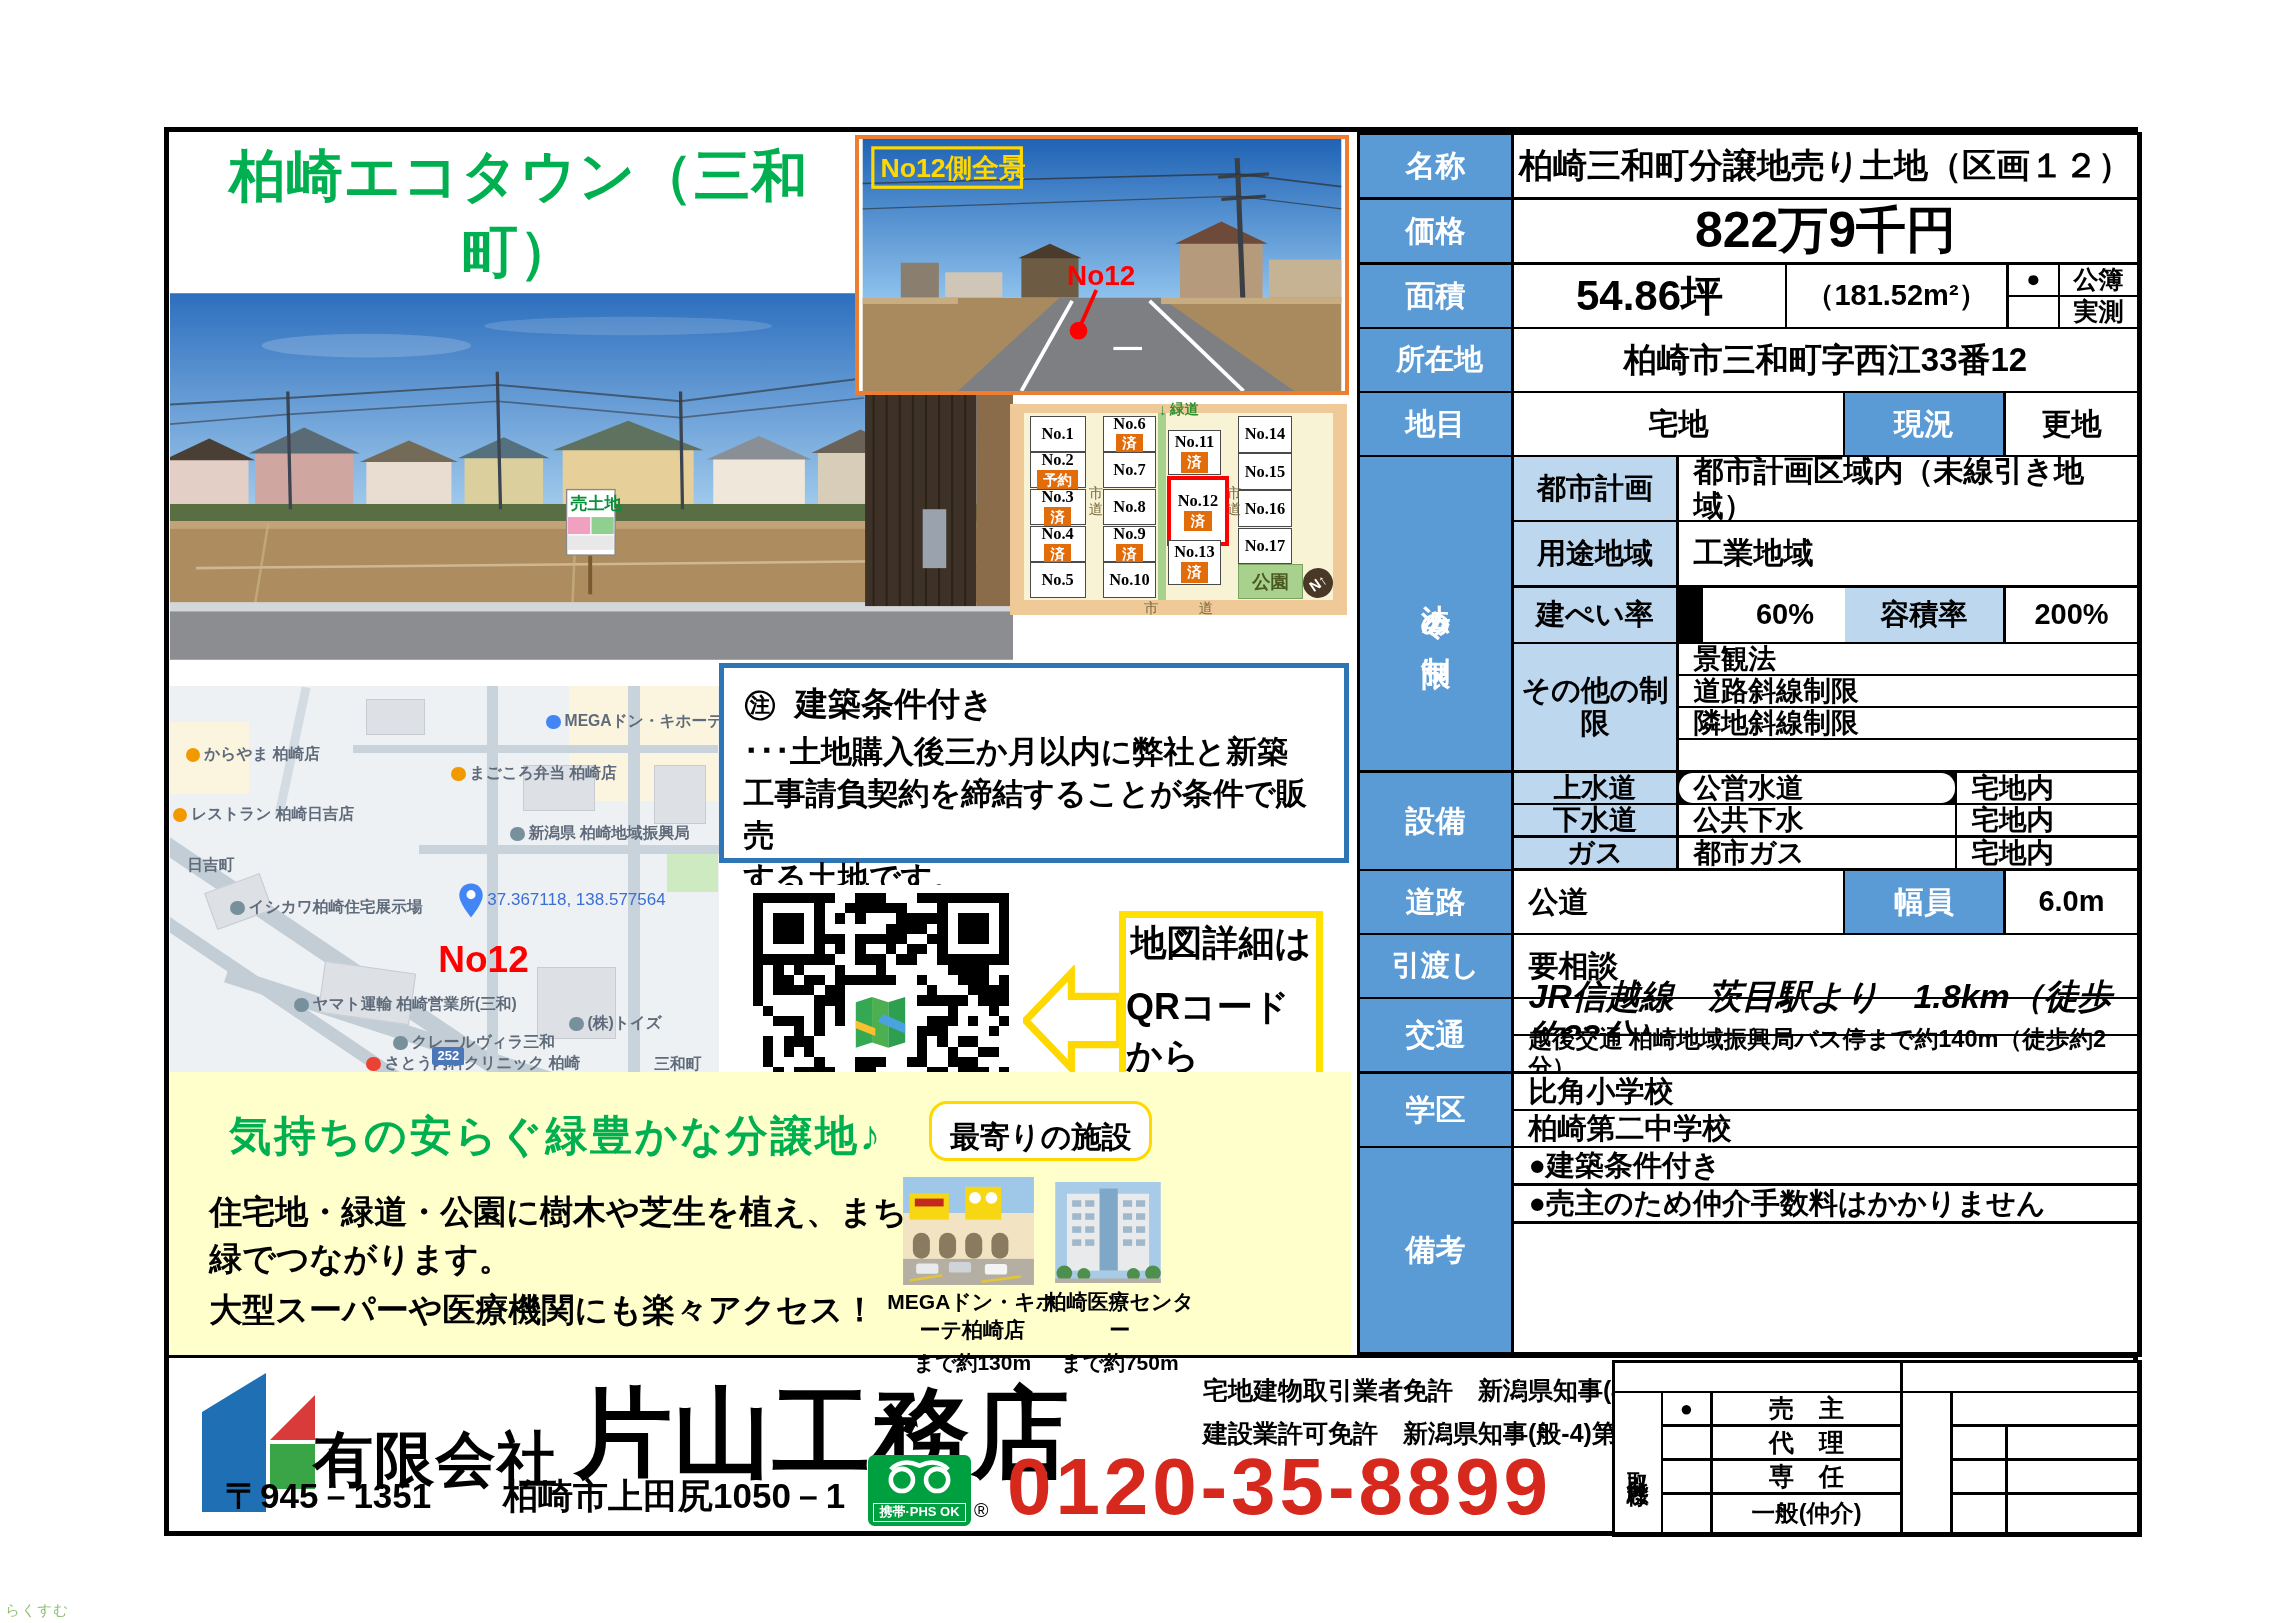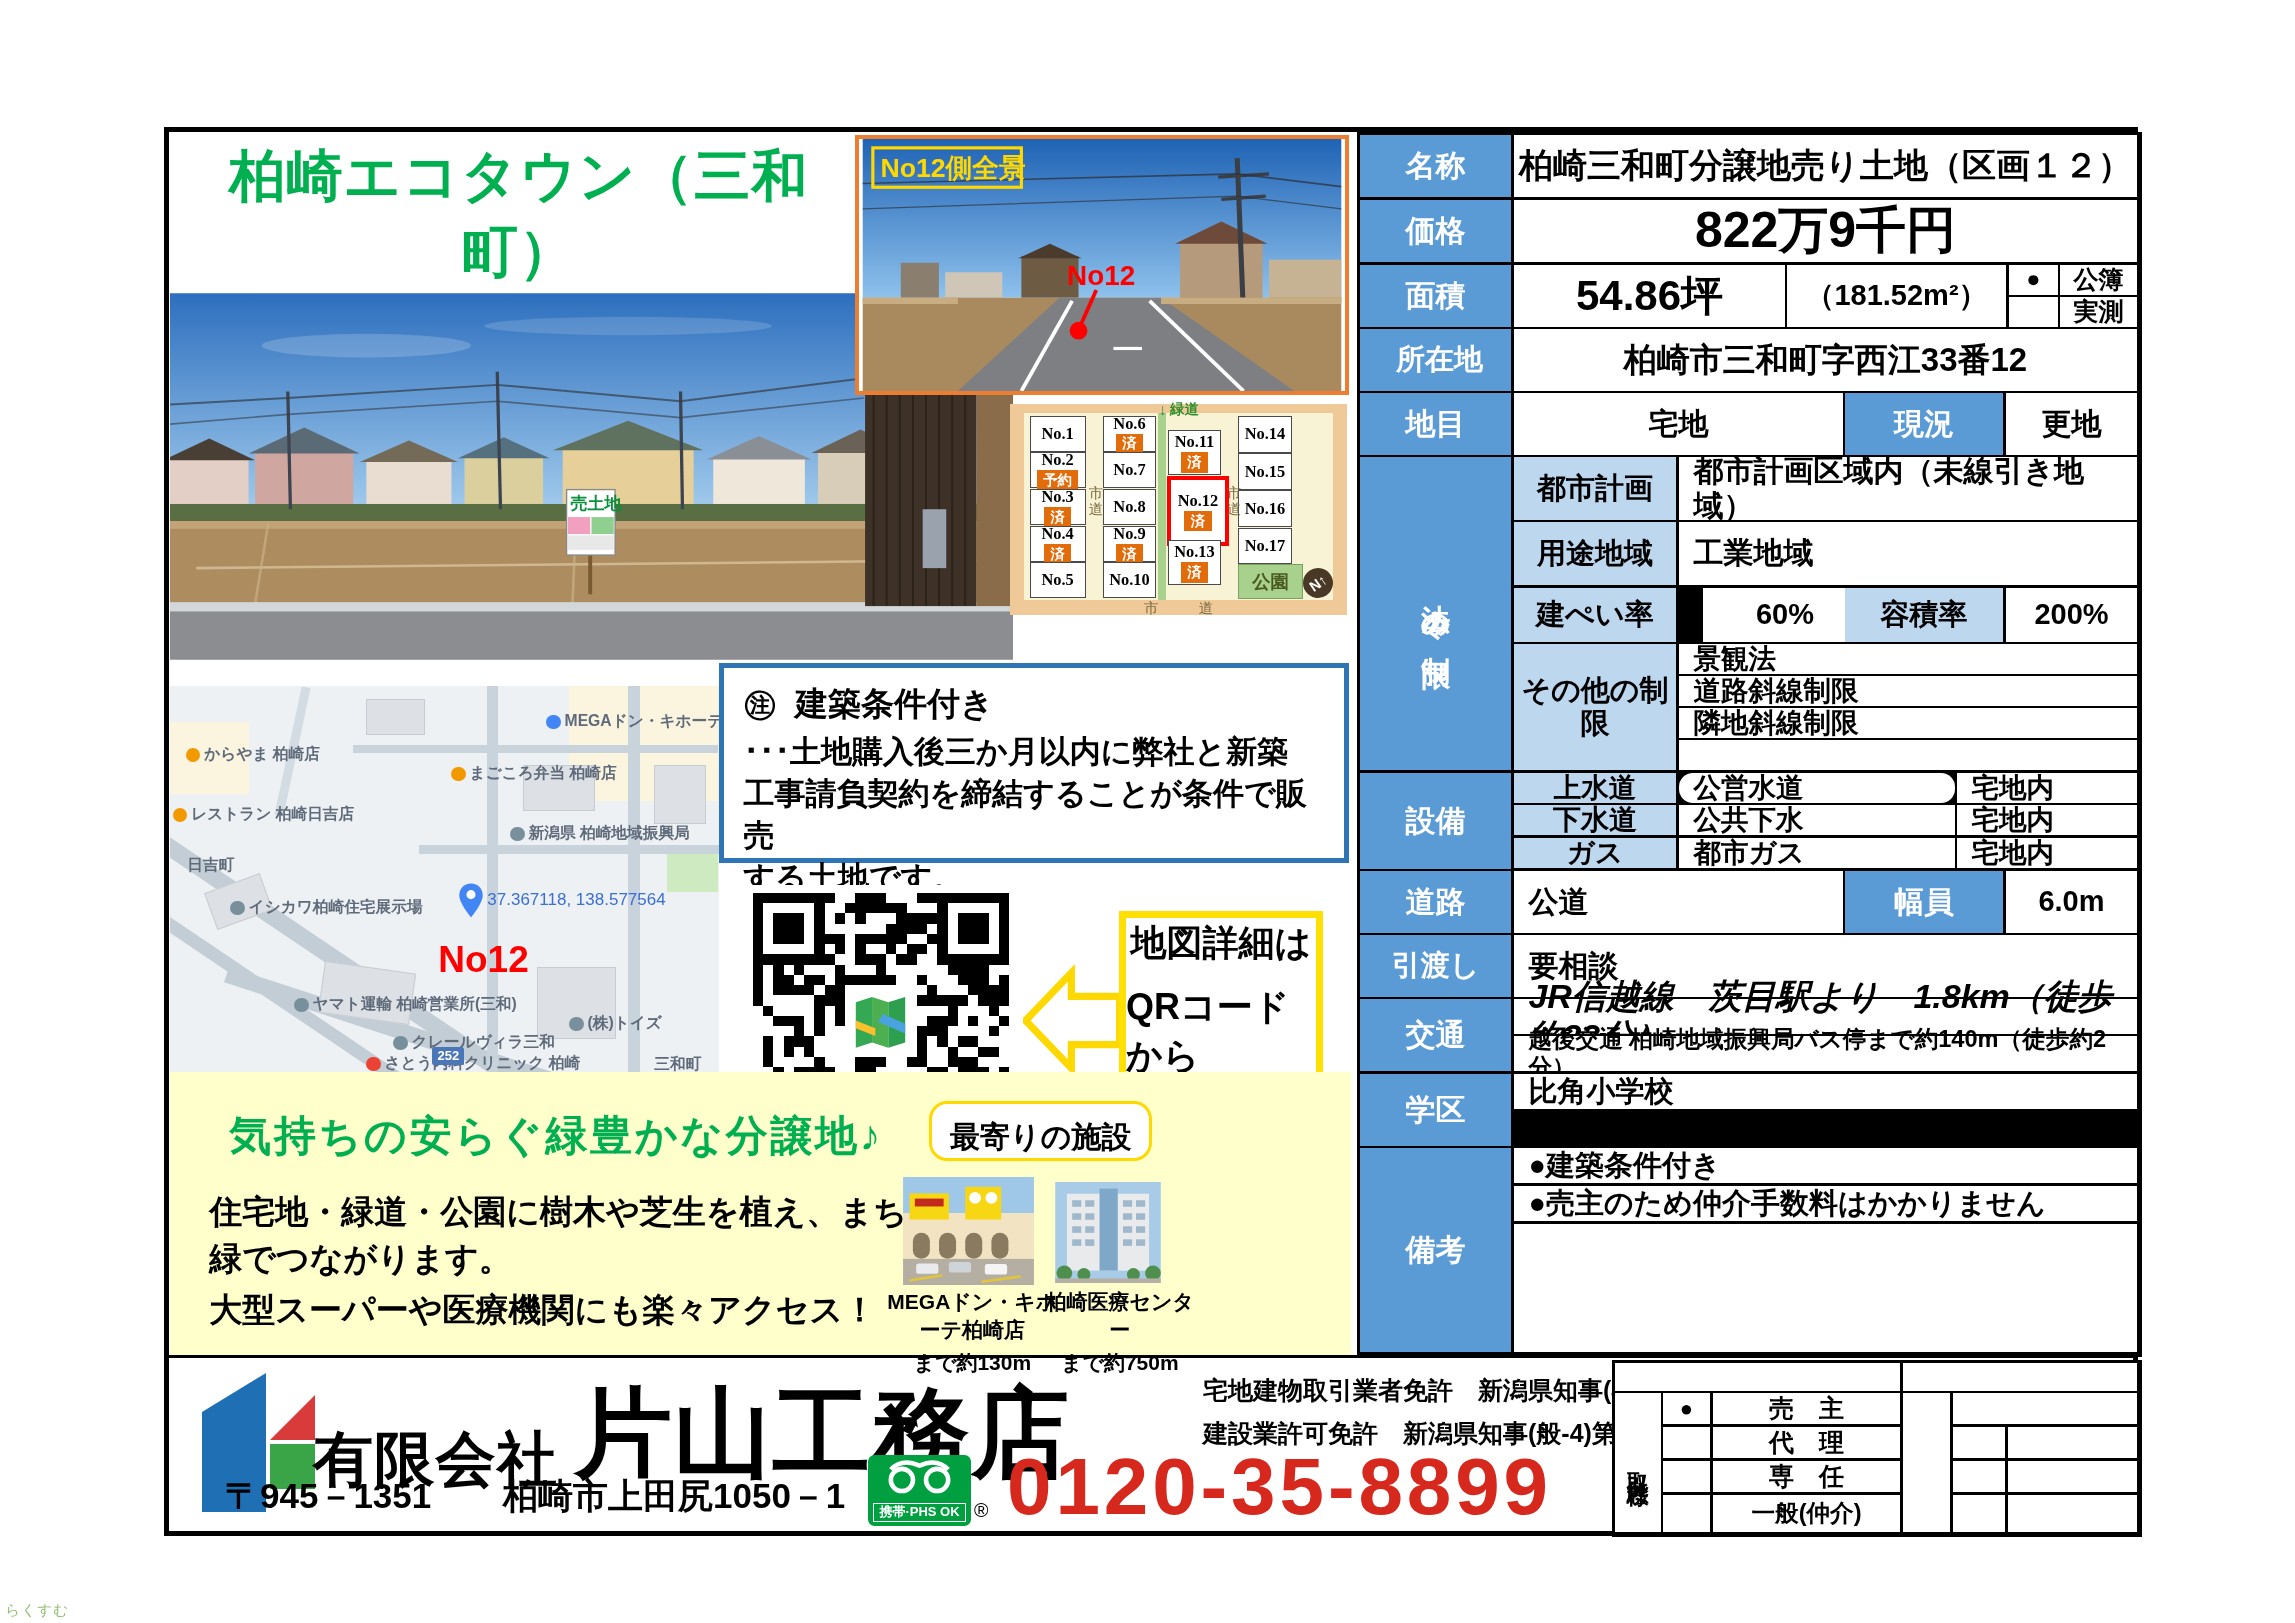--- a/index.html
+++ b/index.html
@@ -1070,20 +1070,21 @@
     <div class="c l" style="left:154px;top:736px;width:329px;height:62px;font-size:30px;">公道</div>
     <div class="c hd" style="left:485px;top:736px;width:158px;height:62px;font-size:30px;">幅員</div>
     <div class="c" style="left:646px;top:736px;width:131px;height:62px;font-size:29px;">6.0m</div>
 
     <div class="c l" style="left:154px;top:800px;width:623px;height:62px;font-size:30px;">要相談</div>
 
     <div class="c l" style="left:154px;top:864px;width:623px;height:35px;font-size:34px;font-style:italic;">JR信越線　茨目駅より　1.8km（徒歩約23分）</div>
     <div class="c l" style="left:154px;top:901px;width:623px;height:35px;font-size:23.6px;">越後交通 柏崎地域振興局バス停まで約140m（徒歩約2分）</div>
 
     <div class="c l" style="left:154px;top:939px;width:623px;height:35px;font-size:29px;">比角小学校</div>
+    <div class="c l" style="left:154px;top:976px;width:623px;height:35px;font-size:29px;">柏崎第二中学校</div>
 
     <div class="c l" style="left:154px;top:1013px;width:623px;height:35px;font-size:29px;">●建築条件付き</div>
     <div class="c l" style="left:154px;top:1051px;width:623px;height:35px;font-size:29px;">●売主のため仲介手数料はかかりません</div>
     <div class="c" style="left:154px;top:1089px;width:623px;height:128px;"></div>
   </div>
 
   <div class="abs" style="left:0;top:1223px;width:1964px;height:2.6px;background:#000;"></div>
 
   <div class="abs" style="left:33px;top:1241px;width:115px;height:139px;">
     <div class="abs" style="left:0;top:0;width:64px;height:139px;background:#1f6fb4;clip-path:polygon(0 28%,100% 0,100% 100%,0 100%);"></div>

